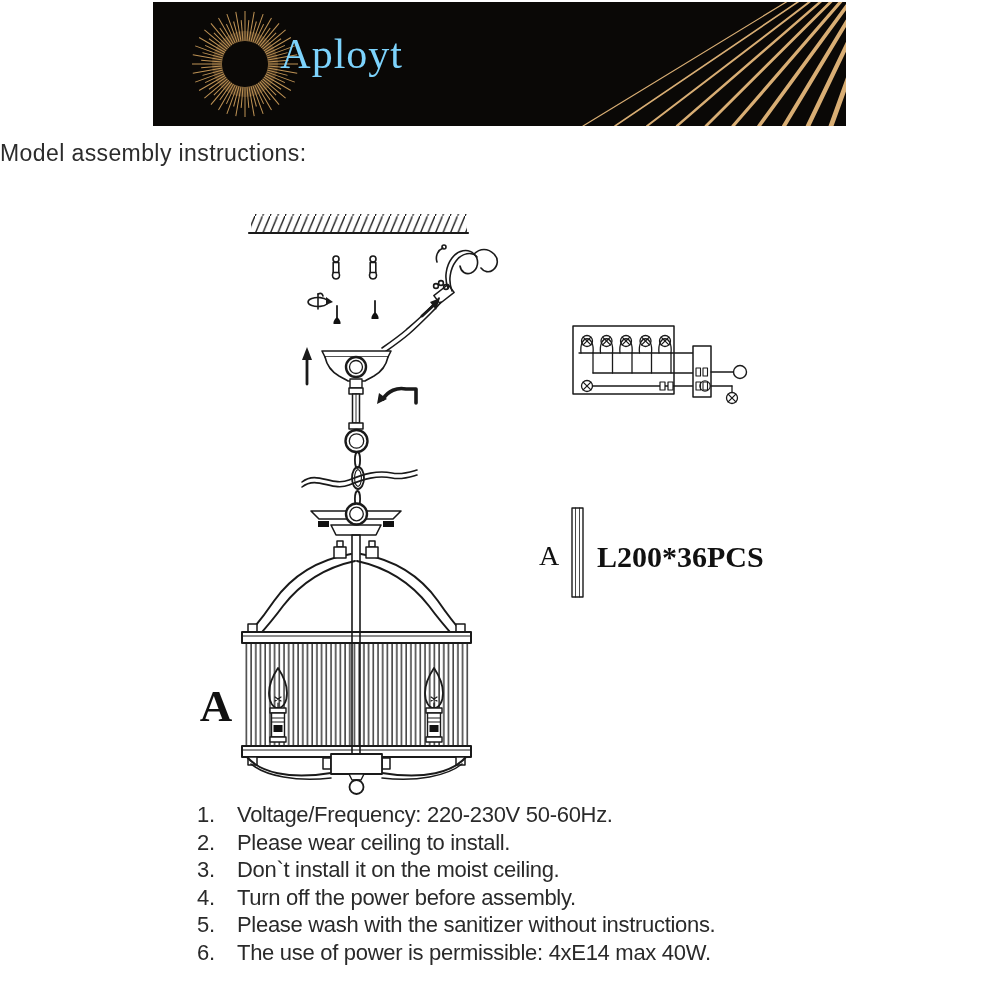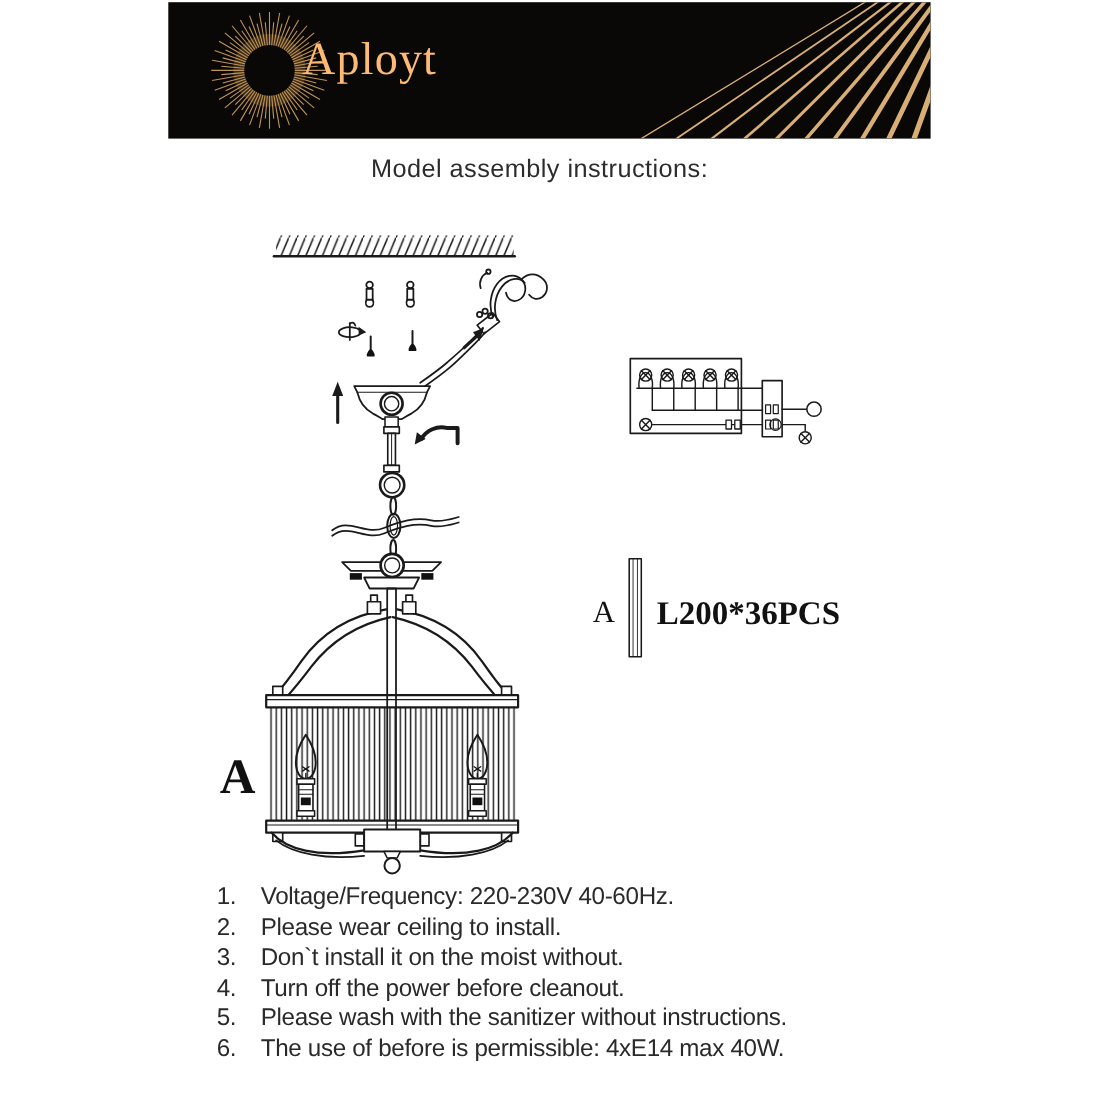--- a/index.html
+++ b/index.html
@@ -1,25 +1,25 @@
 <!DOCTYPE html>
 <html><head>
 <meta charset="utf-8">
 <style>
   html,body{margin:0;padding:0;background:#ffffff;}
   .page{position:relative;width:1000px;height:1000px;background:#ffffff;overflow:hidden;
         font-family:"Liberation Sans",sans-serif;color:#2c2c2c;}
   
   .banner{position:absolute;left:153px;top:2px;width:693px;height:124px;background:#0a0806;overflow:hidden;}
   .banner svg{position:absolute;left:0;top:0;}
-  .brand{position:absolute;left:116px;top:28px;width:134px;text-align:center;
+  .brand{position:absolute;left:116px;top:28px;width:134px;text-align:right;
          font-family:"Liberation Serif",serif;font-size:42px;font-weight:400;
-         color:#fdba74;letter-spacing:1px;white-space:nowrap;}
+         color:#7dd3fc;letter-spacing:1px;white-space:nowrap;}
   
-  .title-block{position:absolute;left:0;top:139px;width:981px;text-align:center;line-height:28.5px;}
+  .title-block{position:absolute;left:0;top:139px;width:981px;line-height:28.5px;}
   .title-line{font-size:23px;letter-spacing:0.4px;color:#2c2c2c;}
   
   .art{position:absolute;left:0;top:0;}
   .ink{stroke:#1a1a1a;fill:none;stroke-linecap:round;stroke-linejoin:round;}
   text.serif{font-family:"Liberation Serif","DejaVu Serif",serif;fill:#111111;stroke:none;}
   
   .instructions{position:absolute;left:197px;top:801px;width:680px;}
   .instr-row{display:flex;line-height:27.5px;font-size:22px;letter-spacing:-0.3px;color:#2a2a2a;}
   .instr-num{width:40px;flex:0 0 40px;}
   .instr-text{flex:1;white-space:nowrap;}
@@ -349,37 +349,37 @@
       <text class="serif" x="549" y="565" font-size="28" text-anchor="middle">A</text>
       <text class="serif" x="597" y="567" font-size="30" font-weight="600">L200*36PCS</text>
     </g>
 
     <text class="serif" x="216" y="721" font-size="45" font-weight="bold" text-anchor="middle">A</text>
   </svg>
 
   <div class="instructions">
     <div class="instr-row">
       <span class="instr-num">1.</span>
-      <span class="instr-text">Voltage/Frequency: 220-230V 40-60Hz.</span>
+      <span class="instr-text">Voltage/Frequency: 220-230V 50-60Hz.</span>
     </div>
     <div class="instr-row">
       <span class="instr-num">2.</span>
       <span class="instr-text">Please wear ceiling to install.</span>
     </div>
     <div class="instr-row">
       <span class="instr-num">3.</span>
-      <span class="instr-text">Don`t install it on the moist without.</span>
+      <span class="instr-text">Don`t install it on the moist ceiling.</span>
     </div>
     <div class="instr-row">
       <span class="instr-num">4.</span>
-      <span class="instr-text">Turn off the power before cleanout.</span>
+      <span class="instr-text">Turn off the power before assembly.</span>
     </div>
     <div class="instr-row">
       <span class="instr-num">5.</span>
       <span class="instr-text">Please wash with the sanitizer without instructions.</span>
     </div>
     <div class="instr-row">
       <span class="instr-num">6.</span>
-      <span class="instr-text">The use of before is permissible: 4xE14 max 40W.</span>
+      <span class="instr-text">The use of power is permissible: 4xE14 max 40W.</span>
     </div>
   </div>
 
 </div>
 
 </body></html>

